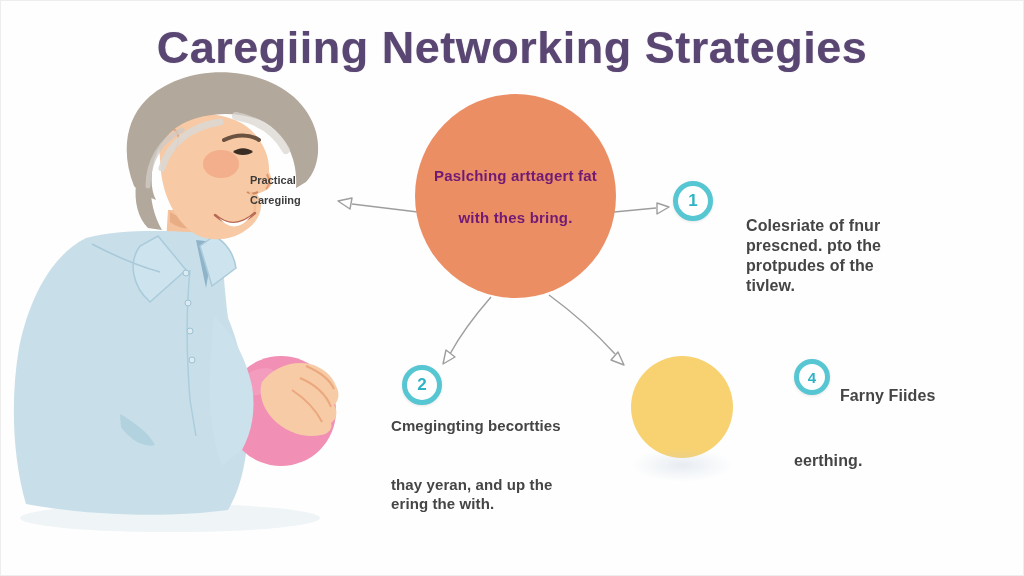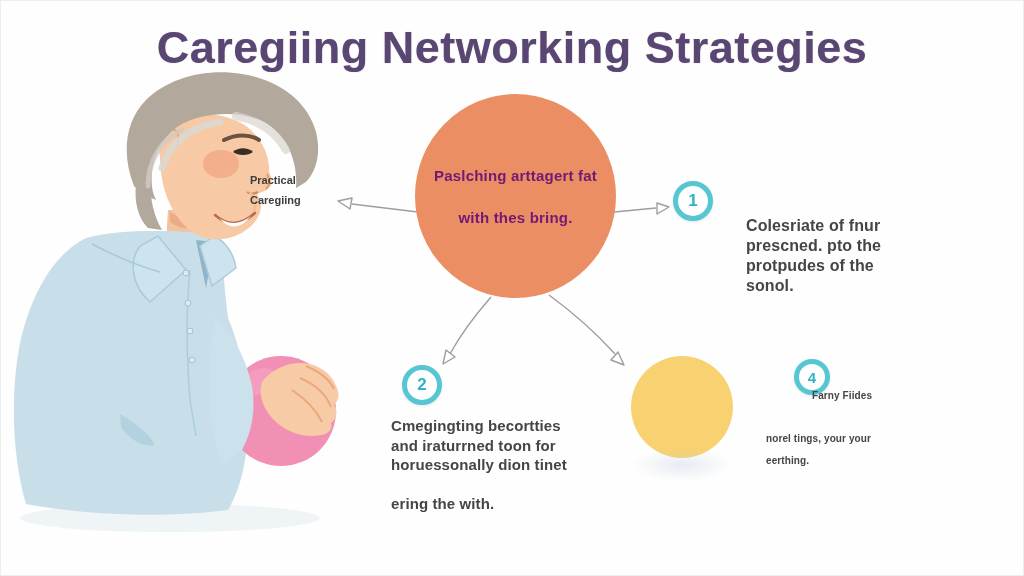--- a/index.html
+++ b/index.html
@@ -34,21 +34,21 @@
     border:5px solid #56c6d2;color:#2fb3c4;font-weight:bold;
     display:flex;align-items:center;justify-content:center;
     box-shadow:0 1px 3px rgba(0,0,0,.10);
   }
   .badge-1{left:673px;top:181px;width:30px;height:30px;font-size:17px;}
   .badge-2{left:402px;top:365px;width:30px;height:30px;font-size:17px;}
   .badge-4{left:794px;top:359px;width:26px;height:26px;font-size:15px;}
   .step-text{position:absolute;z-index:2;color:#454545;font-weight:bold;letter-spacing:.1px;}
   .text-1{left:746px;top:172px;width:160px;font-size:16px;line-height:20px;margin-top:44px;}
   .text-2{left:391px;top:416px;width:180px;font-size:15px;line-height:19.5px;}
-  .text-4{left:766px;top:385px;width:165px;font-size:10px;line-height:21.5px;text-indent:46px;}
+  .text-4{left:794px;top:385px;width:165px;font-size:16px;line-height:21.5px;text-indent:46px;}
   .text-4 span{text-indent:0;}
   .yellow-circle{
     position:absolute;left:631px;top:356px;width:102px;height:102px;
     border-radius:50%;background:#f8d270;z-index:2;
   }
   .yellow-circle::after{
     content:"";position:absolute;left:0px;top:92px;width:102px;height:34px;
     border-radius:50%;
     background:radial-gradient(ellipse at center, rgba(185,200,218,.33) 0%, rgba(185,200,218,0) 70%);
   }
@@ -143,23 +143,23 @@
     </g>
   </svg>
 
   <div class="center-circle">
     <div class="circle-text"><span>Paslching arttagert fat</span><br><br><span>with thes bring.</span></div>
   </div>
 
   <div class="left-label"><span>Practical</span><br><span>Caregiing</span></div>
 
   <div class="badge badge-1">1</div>
-  <div class="step-text text-1"><span>Colesriate of fnur</span><br><span>prescned. pto the</span><br><span>protpudes of the</span><br><span>sonol.</span></div>
+  <div class="step-text text-1"><span>Colesriate of fnur</span><br><span>prescned. pto the</span><br><span>protpudes of the</span><br><span>tivlew.</span></div>
 
   <div class="badge badge-2">2</div>
-  <div class="step-text text-2"><span>Cmegingting becortties</span><br><span>and iraturrned toon for</span><br><span>horuessonally dion tinet</span><br><br><span>ering the with.</span></div>
+  <div class="step-text text-2"><span>Cmegingting becortties</span><br><br><br><span>thay yeran, and up the</span><br><span>ering the with.</span></div>
 
   <div class="yellow-circle"></div>
 
   <div class="badge badge-4">4</div>
-  <div class="step-text text-4"><span>Farny Fiides</span><br><br><span>norel tings, your your</span><br><span>eerthing.</span></div>
+  <div class="step-text text-4"><span>Farny Fiides</span><br><br><br><span>eerthing.</span></div>
 
 </div>
 
 </body></html>

